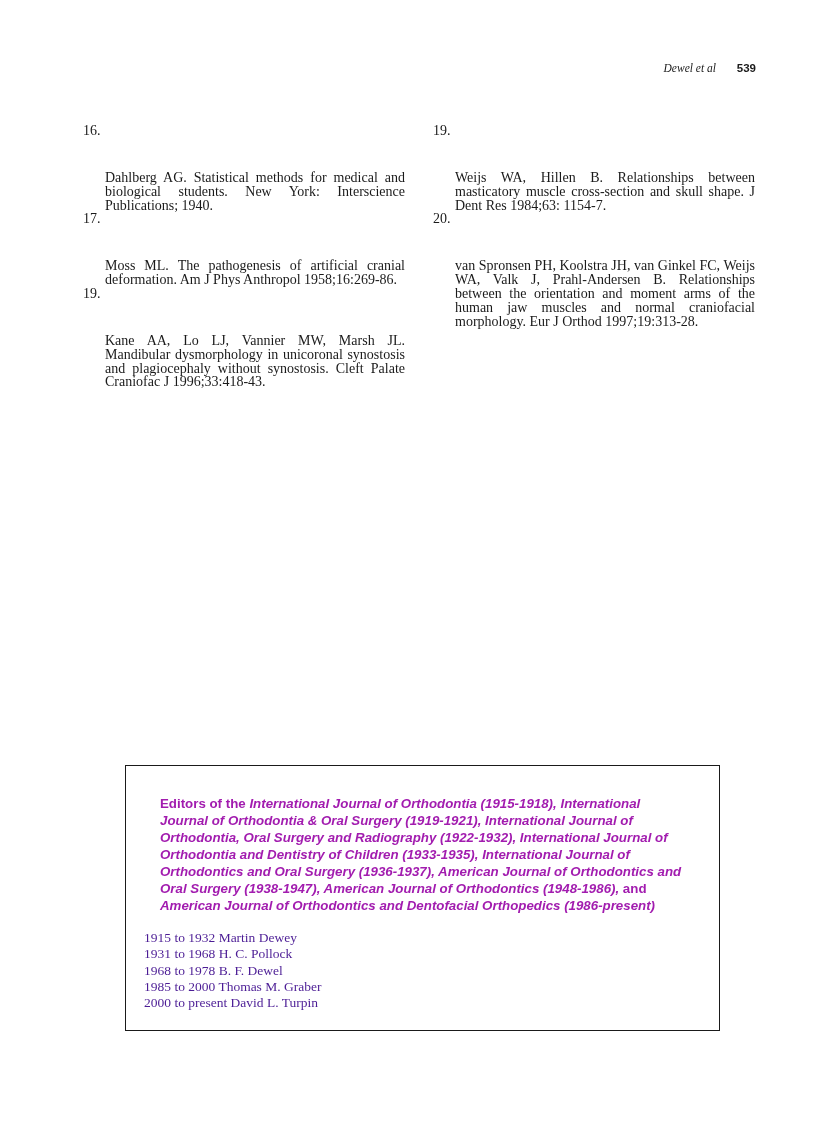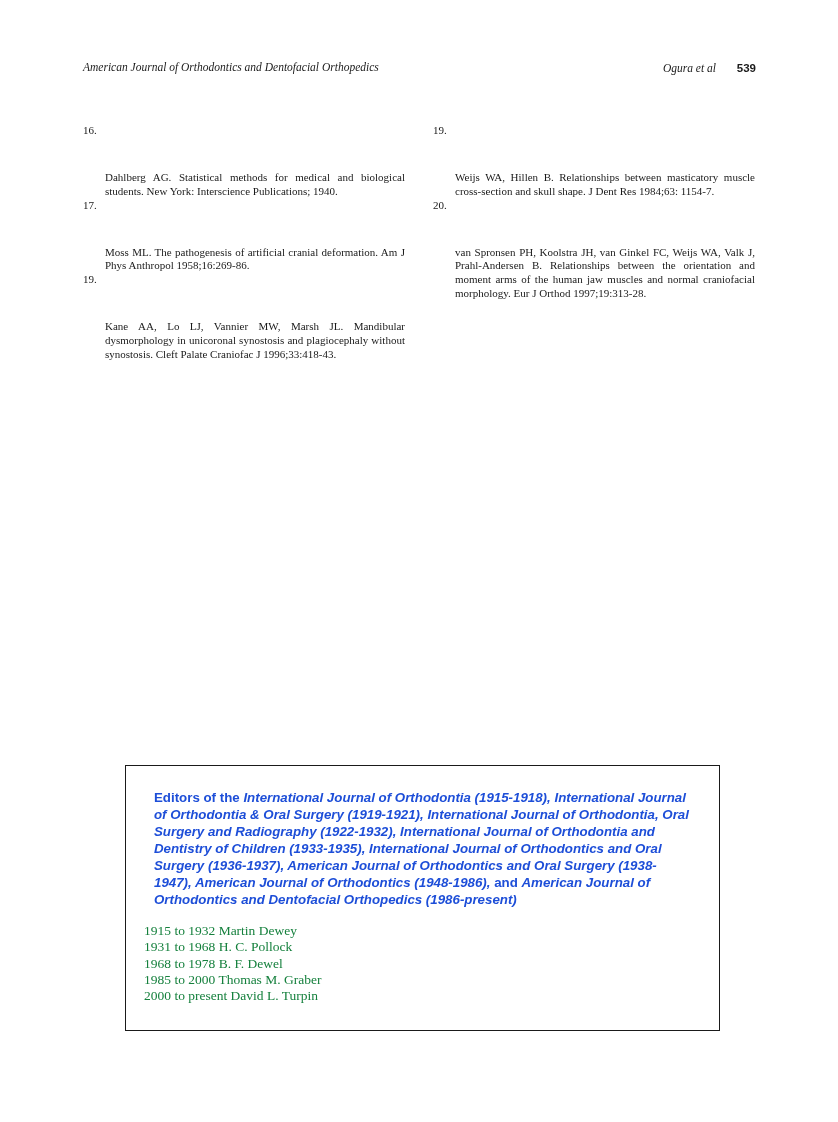--- a/index.html
+++ b/index.html
@@ -54,21 +54,21 @@
     width: 673px;
     display: flex;
     gap: 28px;
   }
   .ref-col {
     width: 322px;
     flex: 0 0 322px;
   }
   .ref-item {
     display: flex;
-    font-size: 11px;
+    font-size: 14px;
     line-height: 13.8px;
   }
   .ref-num {
     flex: 0 0 22px;
     text-align: left;
   }
   .ref-text {
     flex: 1 1 auto;
     text-align: justify;
     margin-top: 47px;
@@ -79,55 +79,54 @@
     position: absolute;
     left: 125px;
     top: 765px;
     width: 595px;
     height: 266px;
     border: 1.6px solid #1a1a1a;
     box-sizing: border-box;
     padding: 13px 18px 10px 18px;
   }
   .editors-intro {
-    margin: 10px;
+    margin: 16px;
     font-family: "Liberation Sans", sans-serif;
     font-weight: bold;
     font-size: 13.3px;
     line-height: 17px;
-    color: #1d4ed8;
+    color: #a21caf;
   }
   .seg-upright {
     font-style: normal;
   }
   .seg-italic {
     font-style: italic;
   }
   .editors-list {
     margin-top: 15px;
     font-family: "Liberation Serif", serif;
     font-size: 13.5px;
     line-height: 16.3px;
-    color: #15803d;
+    color: #4c1d95;
   }
   .editor-row {
     white-space: nowrap;
   }
 </style>
 </head>
 <body>
 
 <div class="page">
 
   <header class="page-header">
     <div class="header-left">
-      <div>American Journal of Orthodontics and Dentofacial Orthopedics</div>
     </div>
     <div class="header-right">
-      <span class="running-authors">Ogura et al</span>
+      <span class="running-authors">Dewel et al</span>
       <span class="page-number">539</span>
     </div>
   </header>
 
   <main class="ref-columns">
 
     <div class="ref-col">
       <div class="ref-item">
         <span class="ref-num">16.</span>
         <span class="ref-text">Dahlberg AG. Statistical methods for medical and biological students. New York: Interscience Publications; 1940.</span>

